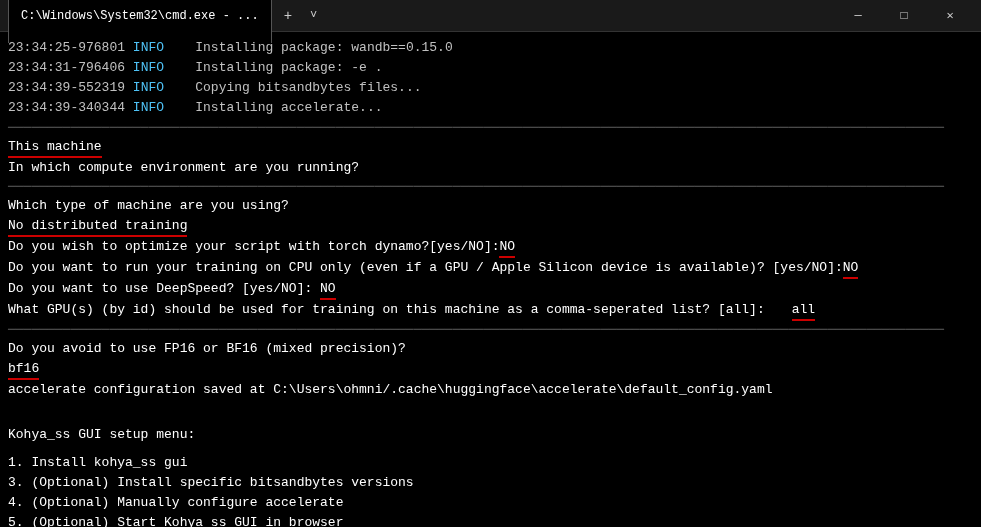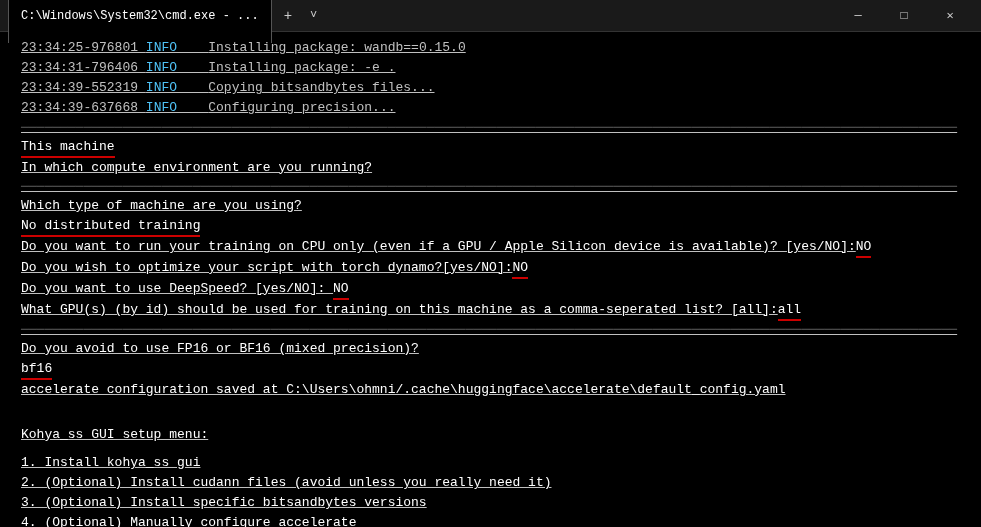--- a/index.html
+++ b/index.html
@@ -61,24 +61,23 @@
       height: 32px;
       display: flex;
       align-items: center;
       justify-content: center;
       color: #ccc;
       font-size: 12px;
       cursor: pointer;
     }
     .terminal {
       background: #000;
-      padding: 6px 21px;
+      padding: 6px 8px;
       height: calc(527px - 32px);
       overflow: hidden;
-      text-decoration: underline;
     }
     .line {
       line-height: 1.55;
       white-space: pre;
     }
     .info { color: #c0c0c0; }
     .timestamp { color: #c0c0c0; }
     .info-label { color: #4fc3f7; }
     .divider {
       color: #666;
@@ -119,37 +118,36 @@
       <span>✕</span>
     </div>
   </div>
 </div>
 
 <div class="terminal">
   <div id="terminal-content">
       <div class="line"><span class="timestamp">23:34:25-976801 </span><span class="info-label">INFO    </span><span class="info">Installing package: wandb==0.15.0</span></div>
       <div class="line"><span class="timestamp">23:34:31-796406 </span><span class="info-label">INFO    </span><span class="info">Installing package: -e .</span></div>
       <div class="line"><span class="timestamp">23:34:39-552319 </span><span class="info-label">INFO    </span><span class="info">Copying bitsandbytes files...</span></div>
-      <div class="line"><span class="timestamp">23:34:39-637668 </span><span class="info-label">INFO    </span><span class="info">Configuring precision...</span></div>
+      <div class="line"><span class="timestamp">23:34:39-340344 </span><span class="info-label">INFO    </span><span class="info">Installing accelerate...</span></div>
       <div class="line divider">────────────────────────────────────────────────────────────────────────────────────────────────────────────────────────</div>
       <div class="line"><span class="answer-underline" style="color: rgb(255, 255, 255); border-bottom: 2px solid rgb(204, 0, 0); display: inline-block; line-height: 1.3;">This machine</span></div>
       <div class="line question">In which compute environment are you running?</div>
       <div class="line divider">────────────────────────────────────────────────────────────────────────────────────────────────────────────────────────</div>
       <div class="line question">Which type of machine are you using?</div>
       <div class="line"><span class="answer-underline" style="color: rgb(255, 255, 255); border-bottom: 2px solid rgb(204, 0, 0); display: inline-block; line-height: 1.3;">No distributed training</span></div>
+      <div class="line"><span style="color: rgb(255, 255, 255);">Do you wish to optimize your script with torch dynamo?[yes/NO]:</span><span style="color: rgb(255, 255, 255); border-bottom: 2px solid rgb(204, 0, 0); display: inline-block; line-height: 1.3;">NO</span></div>
       <div class="line"><span style="color: rgb(255, 255, 255);">Do you want to run your training on CPU only (even if a GPU / Apple Silicon device is available)? [yes/NO]:</span><span style="color: rgb(255, 255, 255); border-bottom: 2px solid rgb(204, 0, 0); display: inline-block; line-height: 1.3;">NO</span></div>
-      <div class="line"><span style="color: rgb(255, 255, 255);">Do you wish to optimize your script with torch dynamo?[yes/NO]:</span><span style="color: rgb(255, 255, 255); border-bottom: 2px solid rgb(204, 0, 0); display: inline-block; line-height: 1.3;">NO</span></div>
       <div class="line"><span style="color: rgb(255, 255, 255);">Do you want to use DeepSpeed? [yes/NO]: </span><span style="color: rgb(255, 255, 255); border-bottom: 2px solid rgb(204, 0, 0); display: inline-block; line-height: 1.3;">NO</span></div>
-      <div class="line"><span style="color: rgb(255, 255, 255);">What GPU(s) (by id) should be used for training on this machine as a comma-seperated list? [all]:</span><span style="color: rgb(255, 255, 255); border-bottom: 2px solid rgb(204, 0, 0); display: inline-block; line-height: 1.3;">all</span></div>
+      <div class="line"><span style="color: rgb(255, 255, 255);">What GPU(s) (by id) should be used for training on this machine as a comma-seperated list? [all]:</span><span style="color: rgb(255, 255, 255); border-bottom: 2px solid rgb(204, 0, 0); display: inline-block; line-height: 1.3; margin-left: 27px;">all</span></div>
       <div class="line divider">────────────────────────────────────────────────────────────────────────────────────────────────────────────────────────</div>
       <div class="line question">Do you avoid to use FP16 or BF16 (mixed precision)?</div>
       <div class="line"><span class="answer-underline" style="color: rgb(255, 255, 255); border-bottom: 2px solid rgb(204, 0, 0); display: inline-block; line-height: 1.3;">bf16</span></div>
       <div class="line" style="color: rgb(255, 255, 255);">accelerate configuration saved at C:\Users\ohmni/.cache\huggingface\accelerate\default_config.yaml</div>
       <div style="height: 8px;"></div>
       <div class="line" style="color: rgb(255, 255, 255); margin-top: 17px;">Kohya_ss GUI setup menu:</div>
       <div style="height: 8px;"></div>
       <div class="line menu-item">1. Install kohya_ss gui</div>
-      <div class="line menu-item">2. (Optional) Install cudann files (avoid unless you really need it)</div>
       <div class="line menu-item">3. (Optional) Install specific bitsandbytes versions</div>
       <div class="line menu-item">4. (Optional) Manually configure accelerate</div>
       <div class="line menu-item">5. (Optional) Start Kohya_ss GUI in browser</div>
     </div>
 </div>
 
 </body></html>

